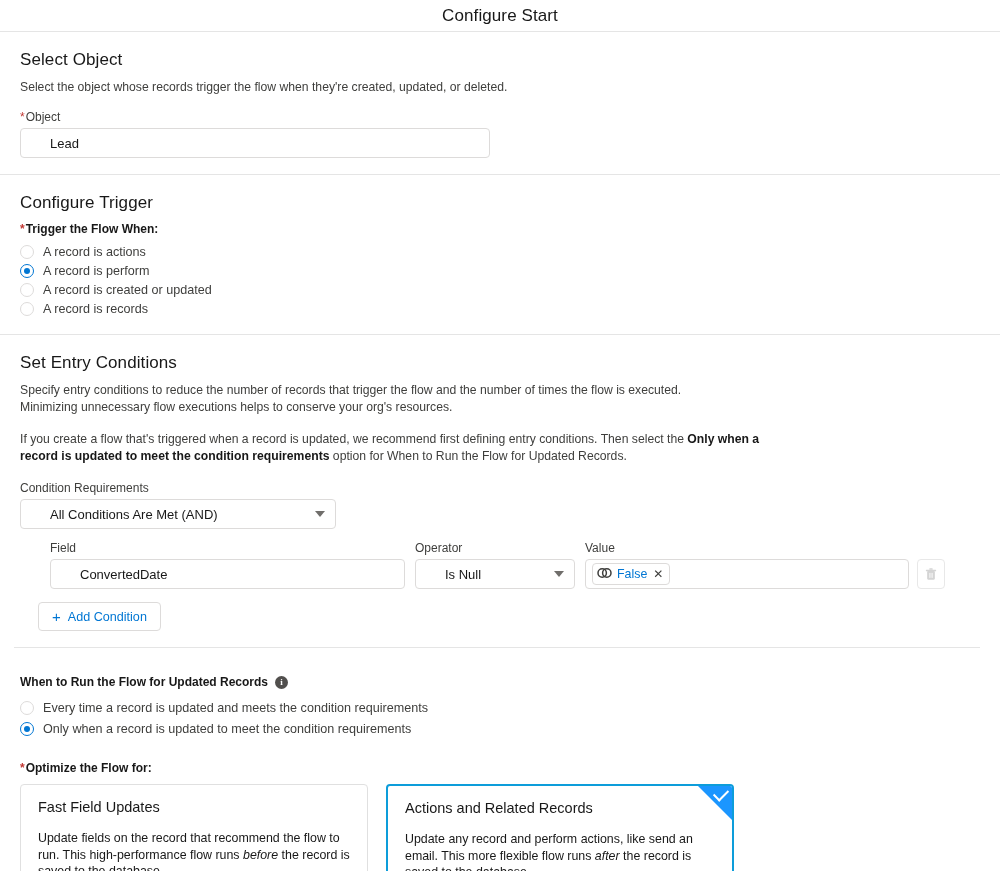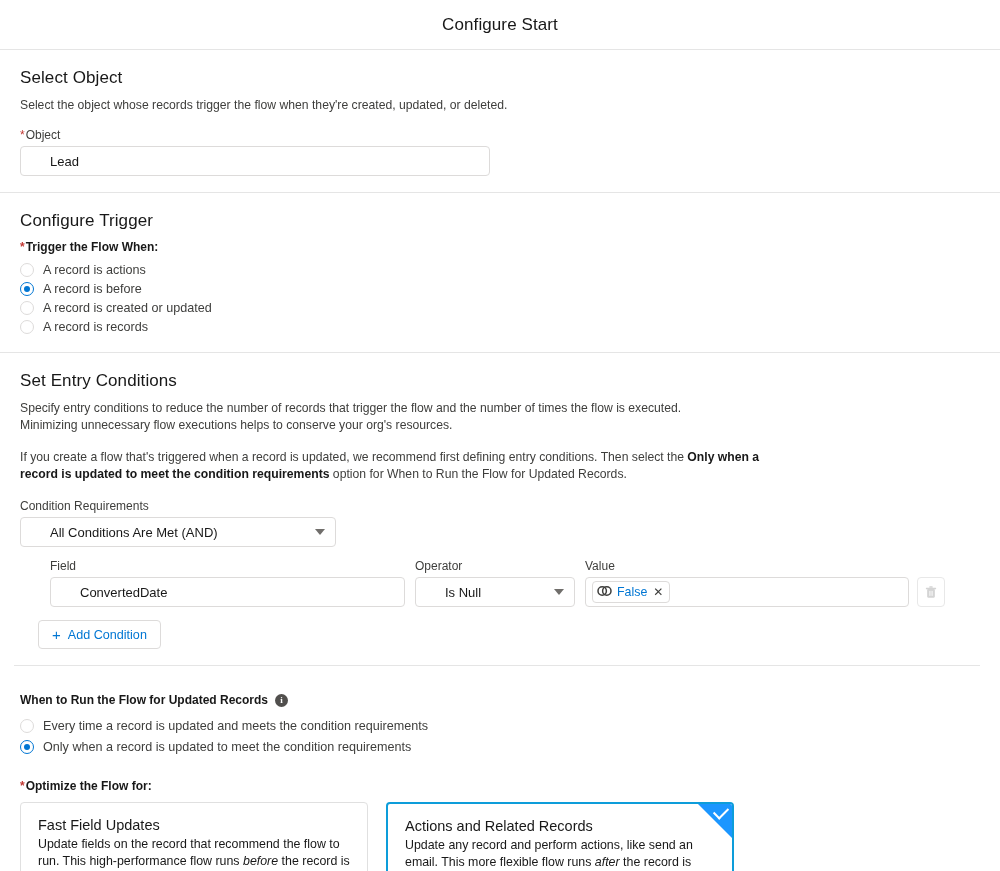--- a/index.html
+++ b/index.html
@@ -8,21 +8,21 @@
     width: 1000px; height: 871px;
     background: #ffffff;
     font-family: "Liberation Sans", sans-serif;
     color: #181818;
     -webkit-font-smoothing: antialiased;
   }
   .page { width: 1000px; height: 871px; position: relative; overflow: hidden; background:#fff; }
 
   
   .modal-header {
-    height: 50px;
+    height: 32px;
     display: flex; align-items: center; justify-content: center;
     border-bottom: 1px solid #e5e5e5;
     background: #fff;
   }
   .modal-title { font-size: 17px; color: #181818; font-weight: 400; letter-spacing: .1px; }
 
   
   .section { padding: 18px 20px 16px 20px; border-bottom: 1px solid #e5e5e5; background:#fff; }
   .section.last { border-bottom: none; }
   .section-title { font-size: 17px; font-weight: 400; color: #181818; margin: 0 0 9px 0; letter-spacing: .1px; }
@@ -113,21 +113,21 @@
 
   
   .optimize-block { margin-top: 22px; }
   .cards { display: flex; gap: 18px; margin-top: 9px; }
   .card {
     width: 348px; min-height: 90px;
     border: 1px solid #e0e0e0; border-radius: 4px; background: #fff;
     padding: 14px 16px 14px 17px; position: relative; overflow: hidden;
   }
   .card.selected { border: 2px solid #0d9dda; }
-  .card-title { font-size: 14.5px; color: #181818; margin-bottom: 3px; }
+  .card-title { font-size: 14.5px; color: #181818; margin-bottom: 15px; }
   .card-desc { font-size: 12.4px; color: #181818; line-height: 16.5px; }
   .card-desc i { font-style: italic; }
   .corner {
     position: absolute; top: 0; right: 0; width: 0; height: 0;
     border-top: 34px solid #1b96ff; border-left: 34px solid transparent;
   }
   .corner-check {
     position: absolute; top: 3px; right: 4px; width: 14px; height: 9px;
     border-left: 2px solid #fff; border-bottom: 2px solid #fff;
     transform: rotate(-45deg);
@@ -160,21 +160,21 @@
     <div class="label-strong">
       <span class="req">*</span><span>Trigger the Flow When:</span>
     </div>
     <div class="radio-list">
       <div class="radio-row">
         <span class="radio"></span>
         <span class="radio-label">A record is actions</span>
       </div>
       <div class="radio-row">
         <span class="radio checked"></span>
-        <span class="radio-label">A record is before</span>
+        <span class="radio-label">A record is perform</span>
       </div>
       <div class="radio-row">
         <span class="radio"></span>
         <span class="radio-label">A record is created or updated</span>
       </div>
       <div class="radio-row">
         <span class="radio"></span>
         <span class="radio-label">A record is records</span>
       </div>
     </div>

